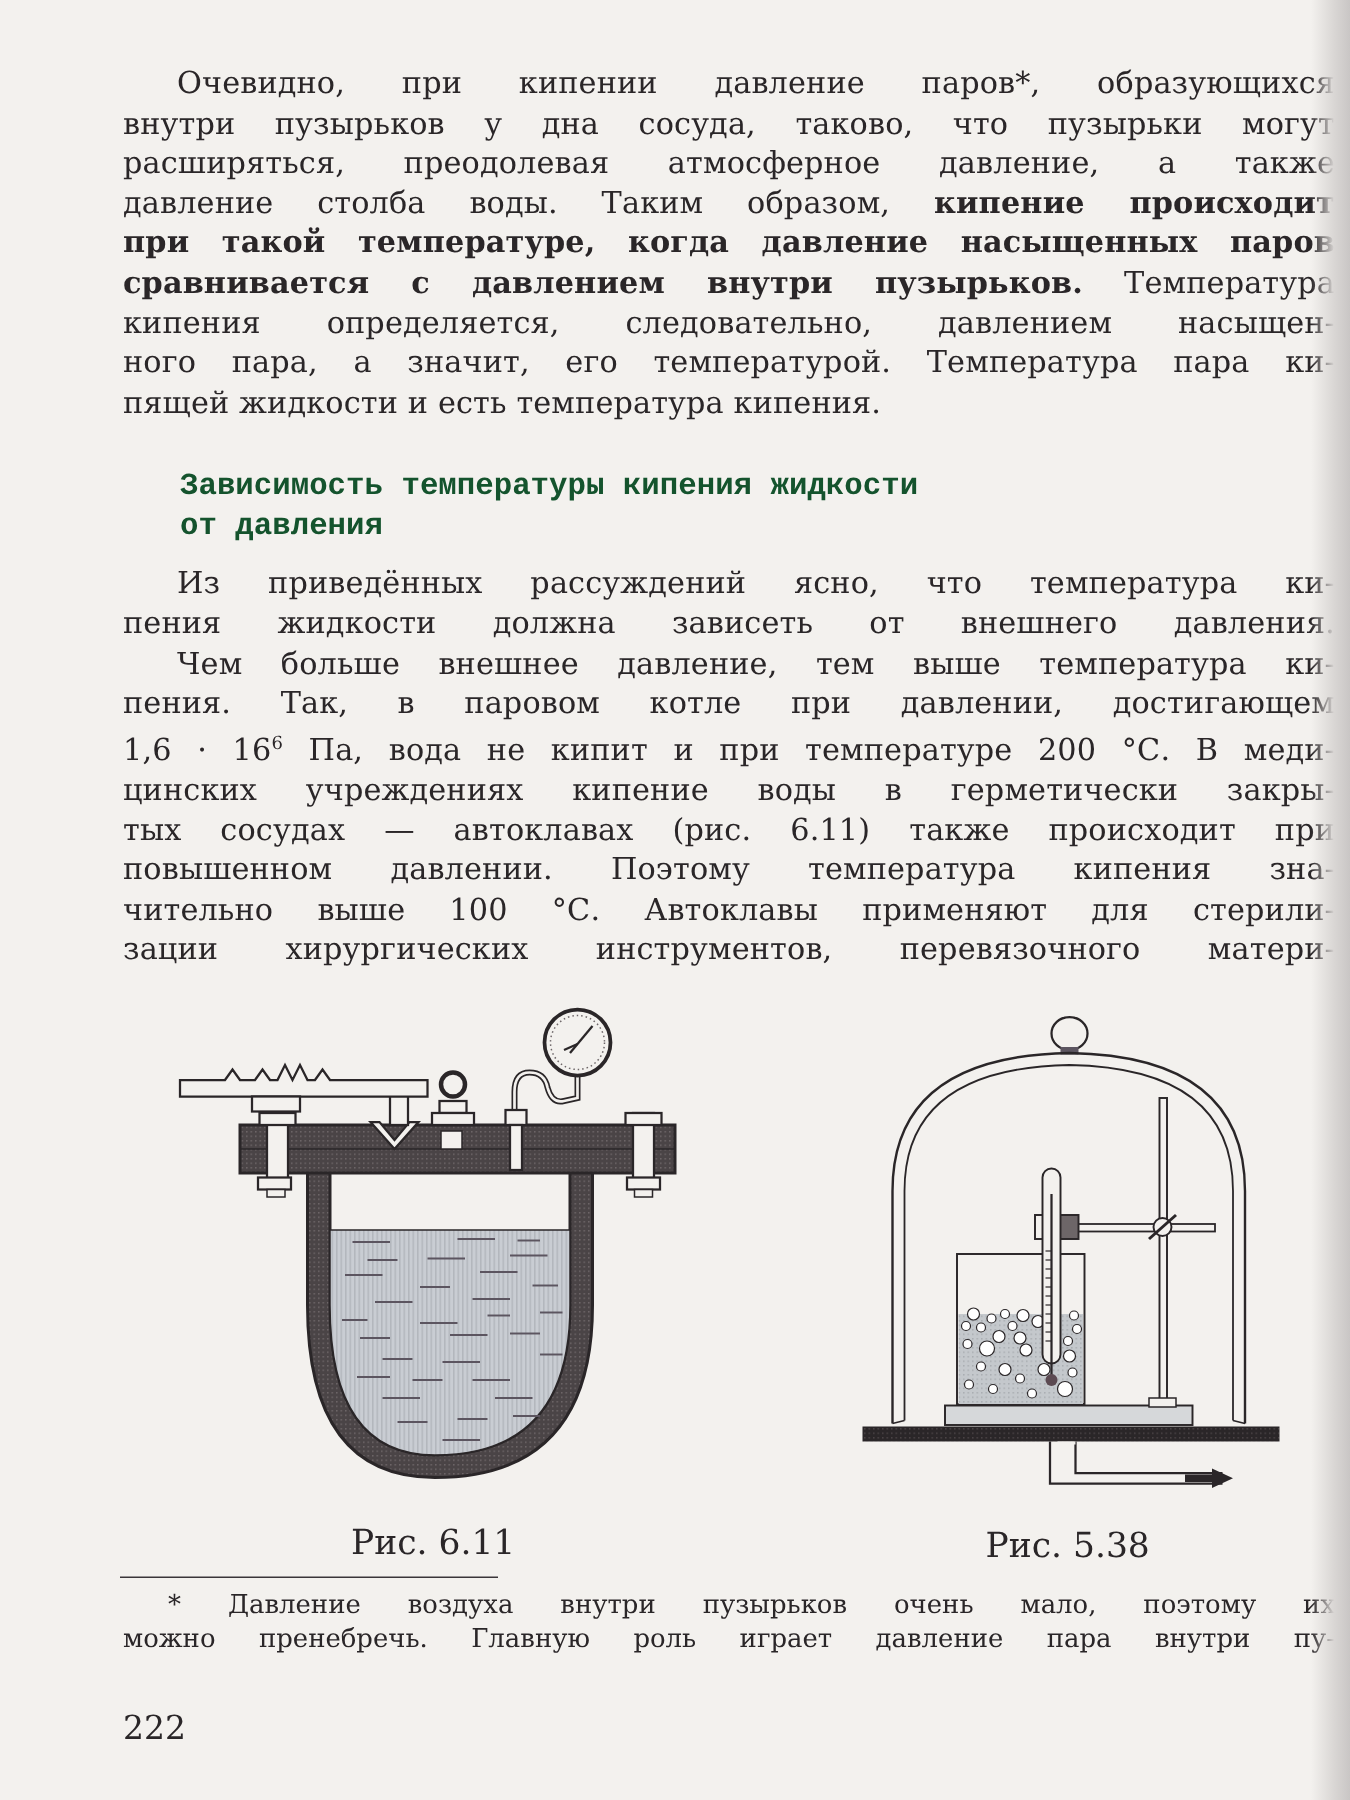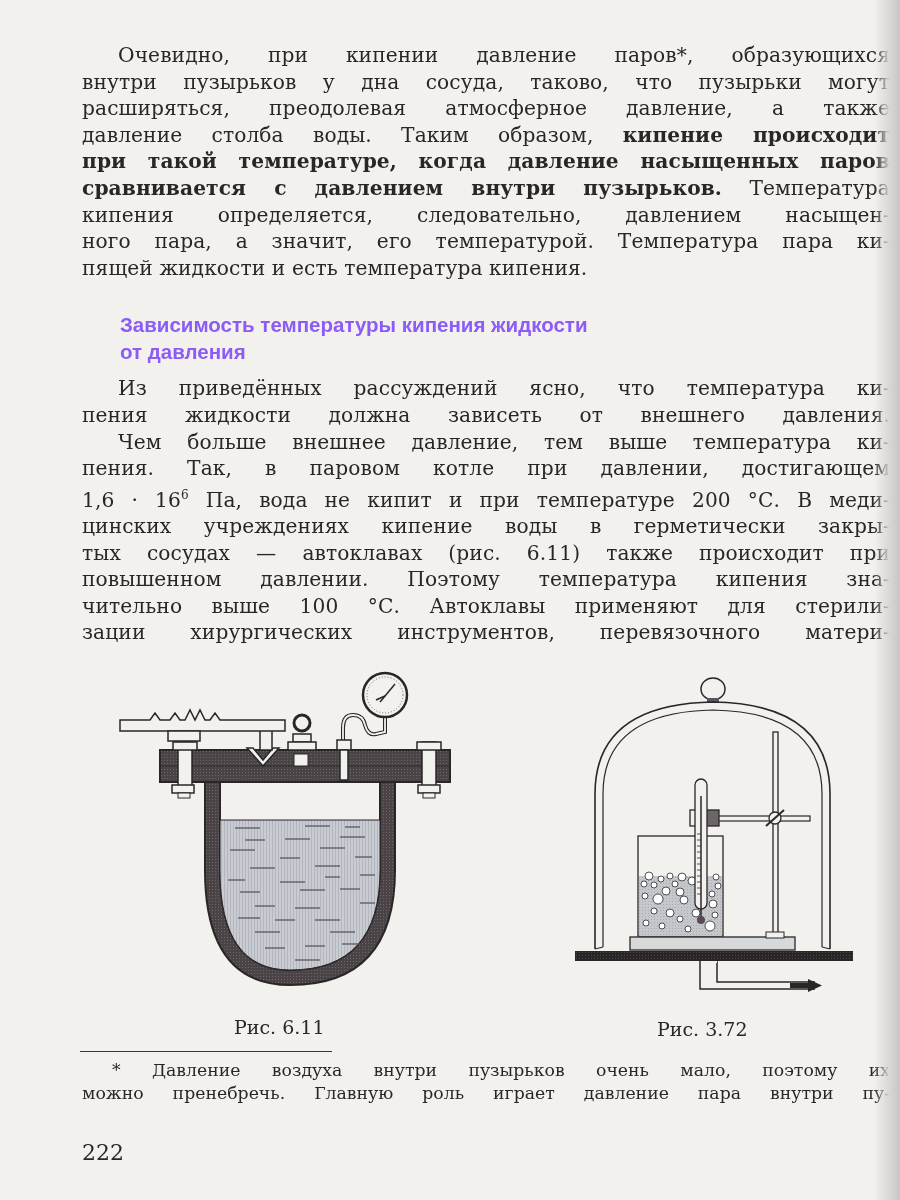--- a/index.html
+++ b/index.html
@@ -23,28 +23,28 @@
       text-align: justify; text-indent: 36px;
       letter-spacing: 0.1px;
       white-space: normal;
     }
     p.body .ln { display: block; text-indent: 0; text-align-last: justify; }
     p.body .ln.first { text-indent: 36px; }
     p.body .ln.last { text-align-last: left; }
     b.bold { font-weight: bold; }
     .heading {
       margin: 30px 0 0 38px;
-      font-family: Liberation Sans, sans-serif;
+      font-family: Liberation Mono, monospace;
       font-weight: bold; font-size: 20.5px; line-height: 27px;
-      color: #8b5cf6;
+      color: #14532d;
     }
     .gap-after-heading { height: 10px; }
     .fig { position: absolute; }
     .caption {
-      position: absolute; font-size: 19px; color: #2a2628;
+      position: absolute; font-size: 23px; color: #2a2628;
     }
     .footnote-rule {
       position: absolute; left: 80px; top: 1051px; width: 252px; height: 0;
       border-top: 1.6px solid #3a3538;
     }
     .footnote {
       position: absolute; left: 82px; top: 1059px; width: 808px;
       font-size: 17.3px; line-height: 23px; text-align: justify;
     }
     .footnote .ln { display: block; text-align-last: justify; }
@@ -264,21 +264,21 @@
         <line x1="127" y1="212" x2="131" y2="212"></line>
         <line x1="127" y1="218" x2="131" y2="218"></line>
       <line x1="127" y1="224" x2="131" y2="224"></line>
         <line x1="127" y1="230" x2="131" y2="230"></line>
     </g>
     <circle cx="131" cy="256" r="4" fill="#5c4a52"></circle>
   </svg>
 </div>
 
 <div class="caption" style="left:234px; top:1016px;">Рис. 6.11</div>
-<div class="caption" style="left:657px; top:1018px;">Рис. 3.72</div>
+<div class="caption" style="left:657px; top:1018px;">Рис. 5.38</div>
 
 <div class="footnote-rule"></div>
 <div class="footnote">
   <span class="ln first">* Давление воздуха внутри пузырьков очень мало, поэтому их</span>
   <span class="ln">можно пренебречь. Главную роль играет давление пара внутри пу-</span>
 </div>
 
 <div class="page-number">222</div>
 
 <div class="page-shadow"></div>

